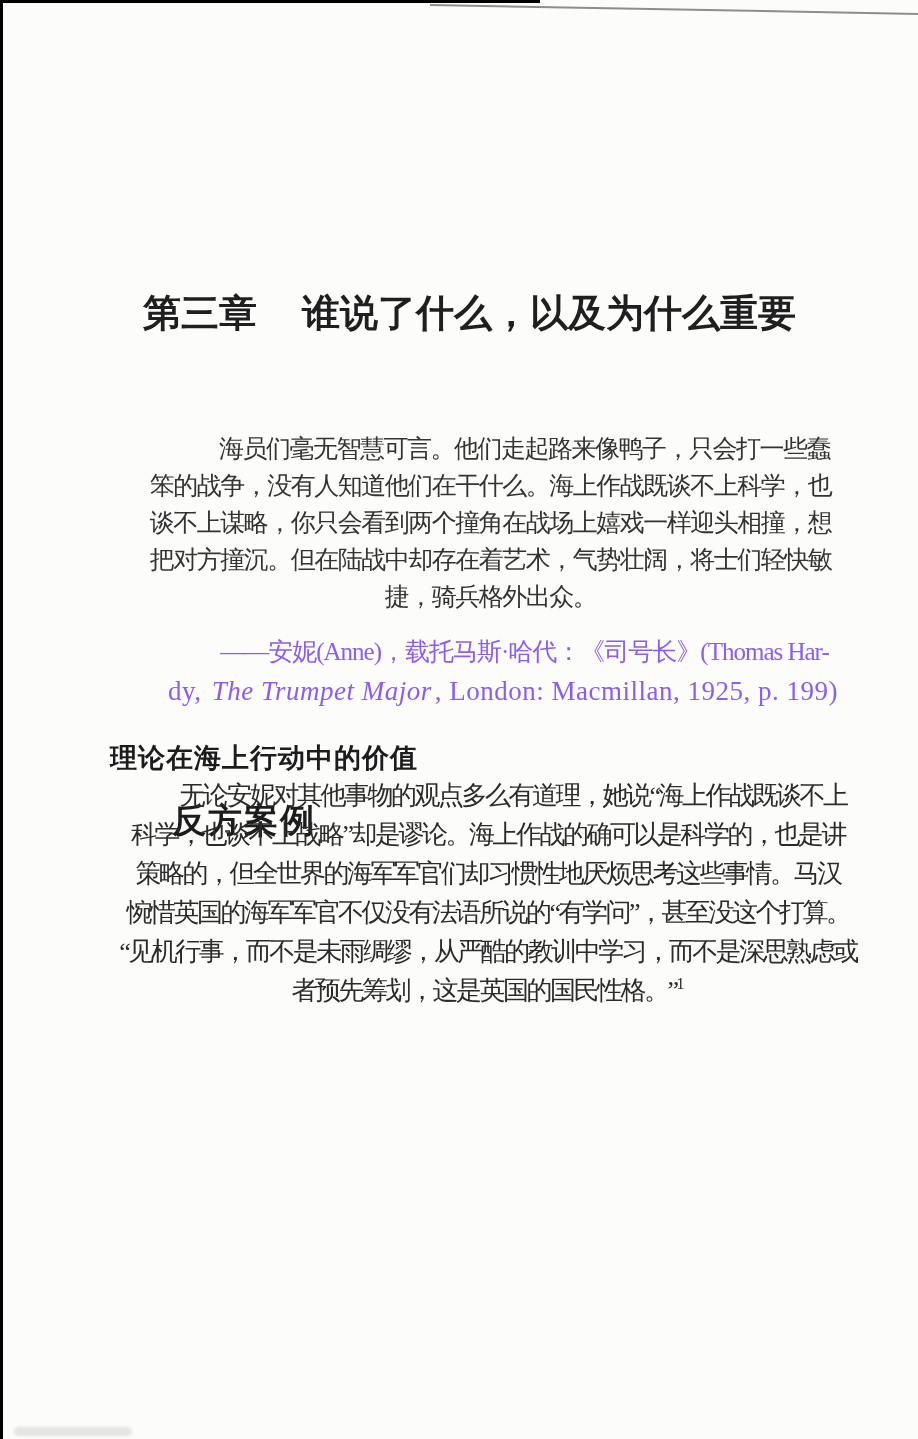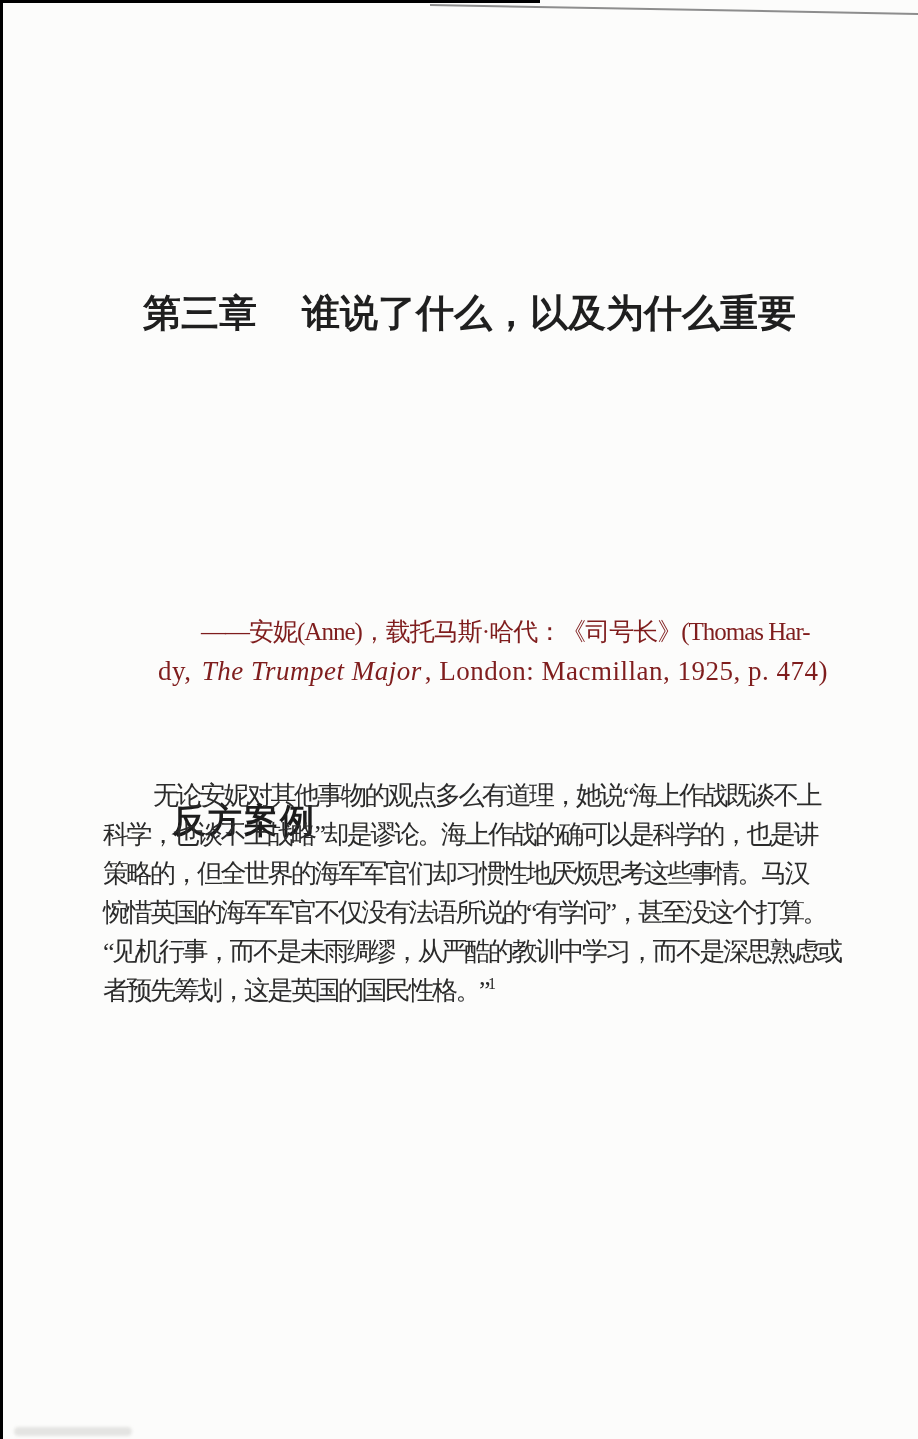--- a/index.html
+++ b/index.html
@@ -7,20 +7,21 @@
     padding: 0;
     background: #ffffff;
   }
   .page {
     position: relative;
     width: 918px;
     height: 1439px;
     background: #fcfcfb;
     overflow: hidden;
     font-family: "Liberation Serif", serif;
+    text-align: center;
   }
 
   
   .edge-left {
     position: absolute;
     left: 0; top: 0;
     width: 3px; height: 100%;
     background: #000;
   }
   .edge-top {
@@ -66,23 +67,23 @@
     width: 715px;
     font-size: 25px;
     line-height: 37px;
     letter-spacing: -1.5px;
     color: #333333;
     white-space: pre;
     text-indent: 68px;
   }
   .attribution {
     position: absolute;
-    left: 133px; top: 612px;
+    left: 133px; top: 632px;
     width: 715px;
-    color: #7f1d1d;
+    color: #8b5cf6;
   }
   .attr-line1 {
     font-size: 25px;
     line-height: 39px;
     letter-spacing: -1px;
     white-space: pre;
     text-indent: 68px;
   }
   .attr-line2 {
     font-size: 27px;
@@ -144,26 +145,32 @@
 
 <div class="page">
 
   <div class="edge-left"></div>
   <div class="edge-top"></div>
   <div class="edge-slant"></div>
   <div class="smudge"></div>
 
   <h1 class="chapter-title"><span class="chapter-label">第三章</span><span>谁说了什么，以及为什么重要</span></h1>
 
+  <div class="epigraph-quote">海员们毫无智慧可言。他们走起路来像鸭子，只会打一些蠢
+笨的战争，没有人知道他们在干什么。海上作战既谈不上科学，也
+谈不上谋略，你只会看到两个撞角在战场上嬉戏一样迎头相撞，想
+把对方撞沉。但在陆战中却存在着艺术，气势壮阔，将士们轻快敏
+捷，骑兵格外出众。</div>
 
   <div class="attribution">
     <div class="attr-line1">——安妮(Anne)，载托马斯·哈代：《司号长》(Thomas Har-</div>
-    <div class="attr-line2"><span>dy, </span><em>The Trumpet Major</em><span>, London: Macmillan, 1925, p. 474)</span></div>
+    <div class="attr-line2"><span>dy, </span><em>The Trumpet Major</em><span>, London: Macmillan, 1925, p. 199)</span></div>
   </div>
 
+  <h2 class="section-heading">理论在海上行动中的价值</h2>
 
   <h3 class="sub-heading">反方案例</h3>
 
   <div class="body-text">
     <p class="para"><span>无论安妮对其他事物的观点多么有道理，她说“海上作战既谈不上
 科学，也谈不上战略”却是谬论。海上作战的确可以是科学的，也是讲
 策略的，但全世界的海军军官们却习惯性地厌烦思考这些事情。马汉
 惋惜英国的海军军官不仅没有法语所说的“有学问”，甚至没这个打算。
 “见机行事，而不是未雨绸缪，从严酷的教训中学习，而不是深思熟虑或
 者预先筹划，这是英国的国民性格。”</span><sup class="fn">1</sup></p>

